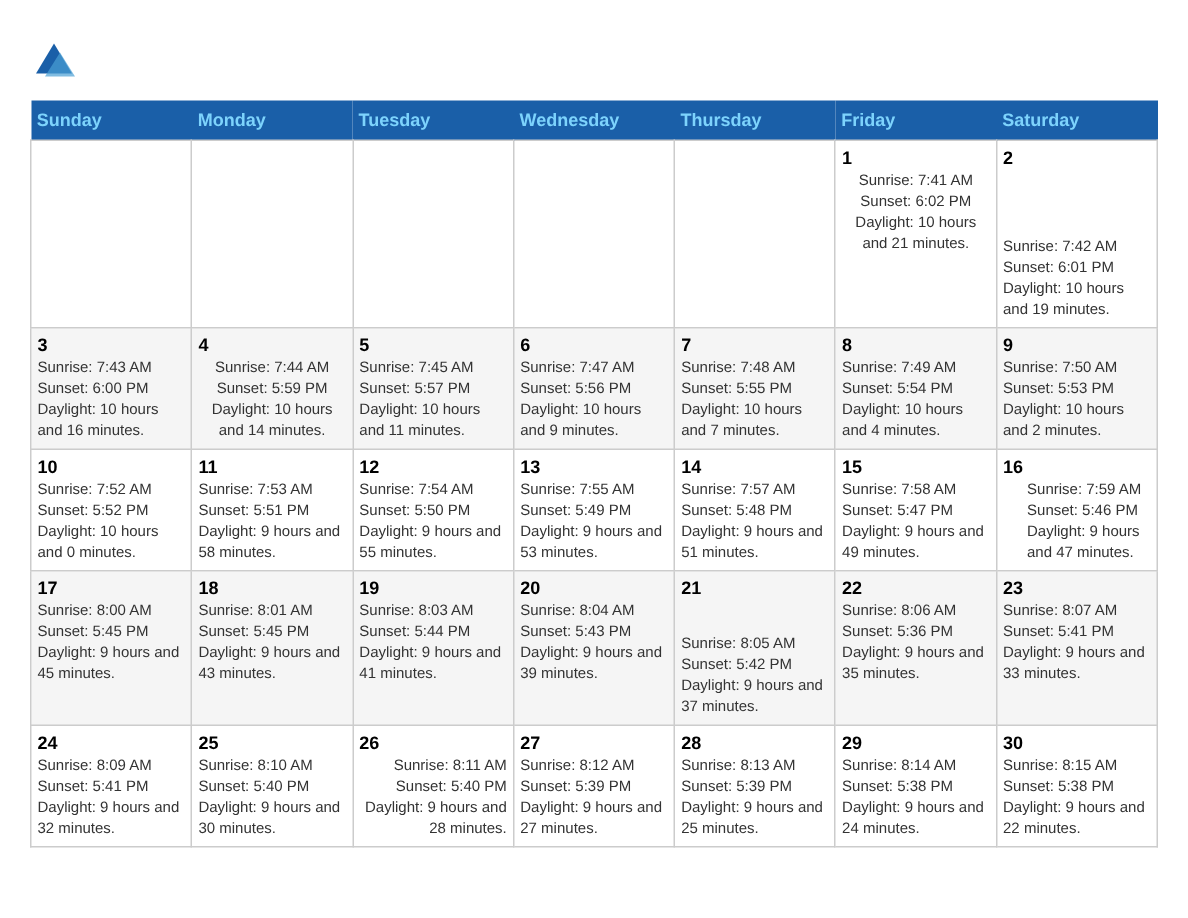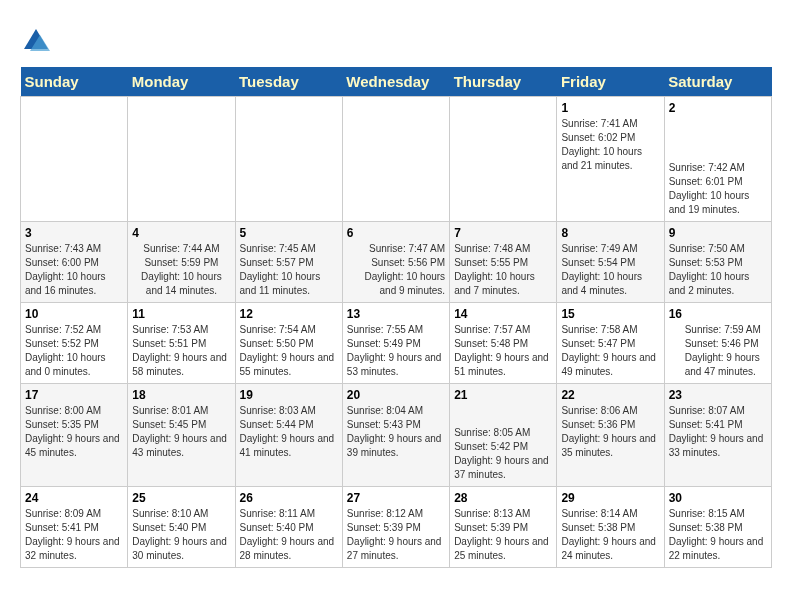--- a/index.html
+++ b/index.html
@@ -53,24 +53,24 @@
       font-size: 18px;
       color: #555;
     }
     table {
       width: 100%;
       border-collapse: collapse;
       font-size: 11px;
     }
     thead tr th {
       background-color: #1a5fa8;
-      color: #fef9c3;
+      color: #7dd3fc;
       padding: 6px 4px;
       text-align: left;
-      font-size: 15px;
+      font-size: 12px;
       font-weight: bold;
     }
     tbody tr td {
       border: 1px solid #ccc;
       vertical-align: top;
       padding: 4px;
       width: calc(100% / 7);
       height: 80px;
       background: #fff;
     }
@@ -125,21 +125,21 @@
   </thead>
   <tbody id="calendar-body">
   <tr>
         <td class="empty-cell"></td>
         <td class="empty-cell"></td>
         <td class="empty-cell"></td>
         <td class="empty-cell"></td>
         <td class="empty-cell"></td>
         <td>
           <div class="day-number">1</div>
-          <div class="day-info" style="white-space: pre-line;">Sunrise: 7:41 AM
+          <div class="day-info" style="white-space: pre-line; text-align: center;">Sunrise: 7:41 AM
 Sunset: 6:02 PM
 Daylight: 10 hours and 21 minutes.</div>
         </td>
         <td>
           <div class="day-number">2</div>
           <div class="day-info" style="white-space: pre-line; margin-top: 46px;">Sunrise: 7:42 AM
 Sunset: 6:01 PM
 Daylight: 10 hours and 19 minutes.</div>
         </td>
       </tr>
@@ -157,21 +157,21 @@
 Daylight: 10 hours and 14 minutes.</div>
         </td>
         <td>
           <div class="day-number">5</div>
           <div class="day-info" style="white-space: pre-line;">Sunrise: 7:45 AM
 Sunset: 5:57 PM
 Daylight: 10 hours and 11 minutes.</div>
         </td>
         <td>
           <div class="day-number">6</div>
-          <div class="day-info" style="white-space: pre-line; text-align: right;">Sunrise: 7:47 AM
+          <div class="day-info" style="white-space: pre-line;">Sunrise: 7:47 AM
 Sunset: 5:56 PM
 Daylight: 10 hours and 9 minutes.</div>
         </td>
         <td>
           <div class="day-number">7</div>
           <div class="day-info" style="white-space: pre-line;">Sunrise: 7:48 AM
 Sunset: 5:55 PM
 Daylight: 10 hours and 7 minutes.</div>
         </td>
         <td>
@@ -228,21 +228,21 @@
           <div class="day-number">16</div>
           <div class="day-info" style="white-space: pre-line; margin-left: 16px;">Sunrise: 7:59 AM
 Sunset: 5:46 PM
 Daylight: 9 hours and 47 minutes.</div>
         </td>
       </tr>
       <tr>
         <td>
           <div class="day-number">17</div>
           <div class="day-info" style="white-space: pre-line;">Sunrise: 8:00 AM
-Sunset: 5:35 PM
+Sunset: 5:45 PM
 Daylight: 9 hours and 45 minutes.</div>
         </td>
         <td>
           <div class="day-number">18</div>
           <div class="day-info" style="white-space: pre-line;">Sunrise: 8:01 AM
 Sunset: 5:45 PM
 Daylight: 9 hours and 43 minutes.</div>
         </td>
         <td>
           <div class="day-number">19</div>
@@ -283,21 +283,21 @@
 Daylight: 9 hours and 32 minutes.</div>
         </td>
         <td>
           <div class="day-number">25</div>
           <div class="day-info" style="white-space: pre-line;">Sunrise: 8:10 AM
 Sunset: 5:40 PM
 Daylight: 9 hours and 30 minutes.</div>
         </td>
         <td>
           <div class="day-number">26</div>
-          <div class="day-info" style="white-space: pre-line;">Sunrise: 8:11 AM
+          <div class="day-info" style="white-space: pre-line; text-align: right;">Sunrise: 8:11 AM
 Sunset: 5:40 PM
 Daylight: 9 hours and 28 minutes.</div>
         </td>
         <td>
           <div class="day-number">27</div>
           <div class="day-info" style="white-space: pre-line;">Sunrise: 8:12 AM
 Sunset: 5:39 PM
 Daylight: 9 hours and 27 minutes.</div>
         </td>
         <td>

